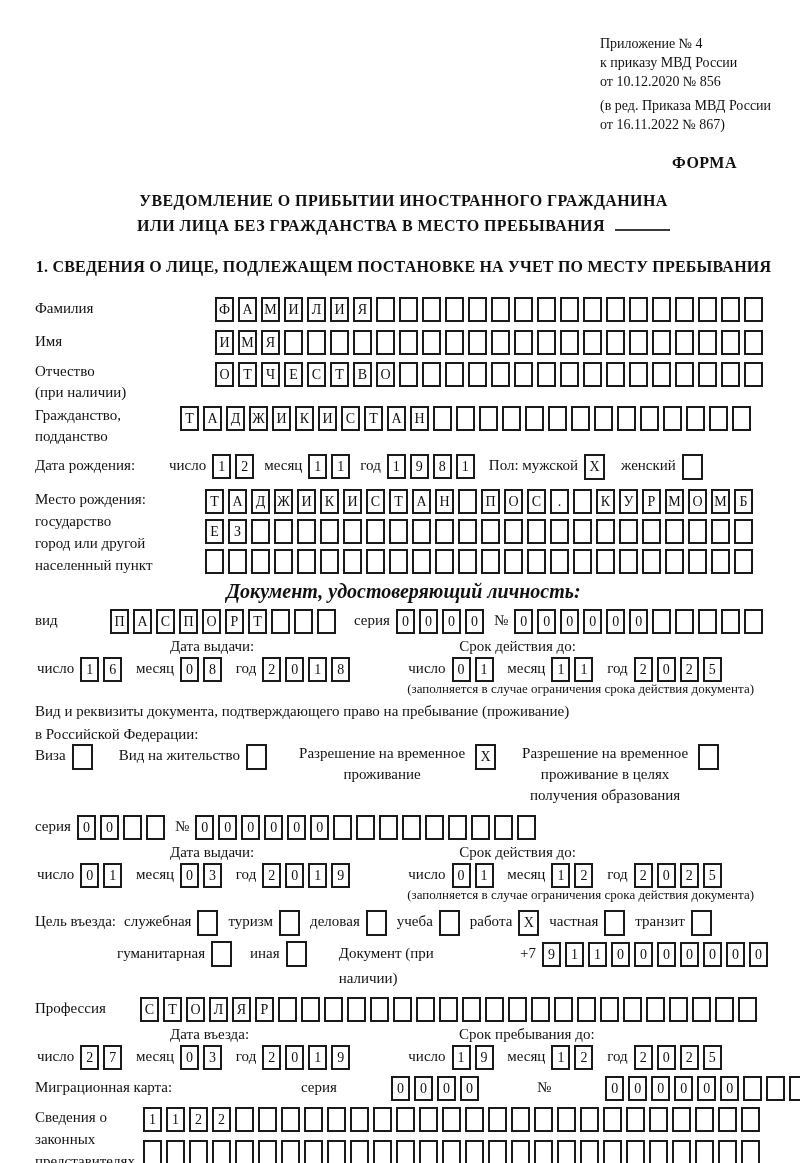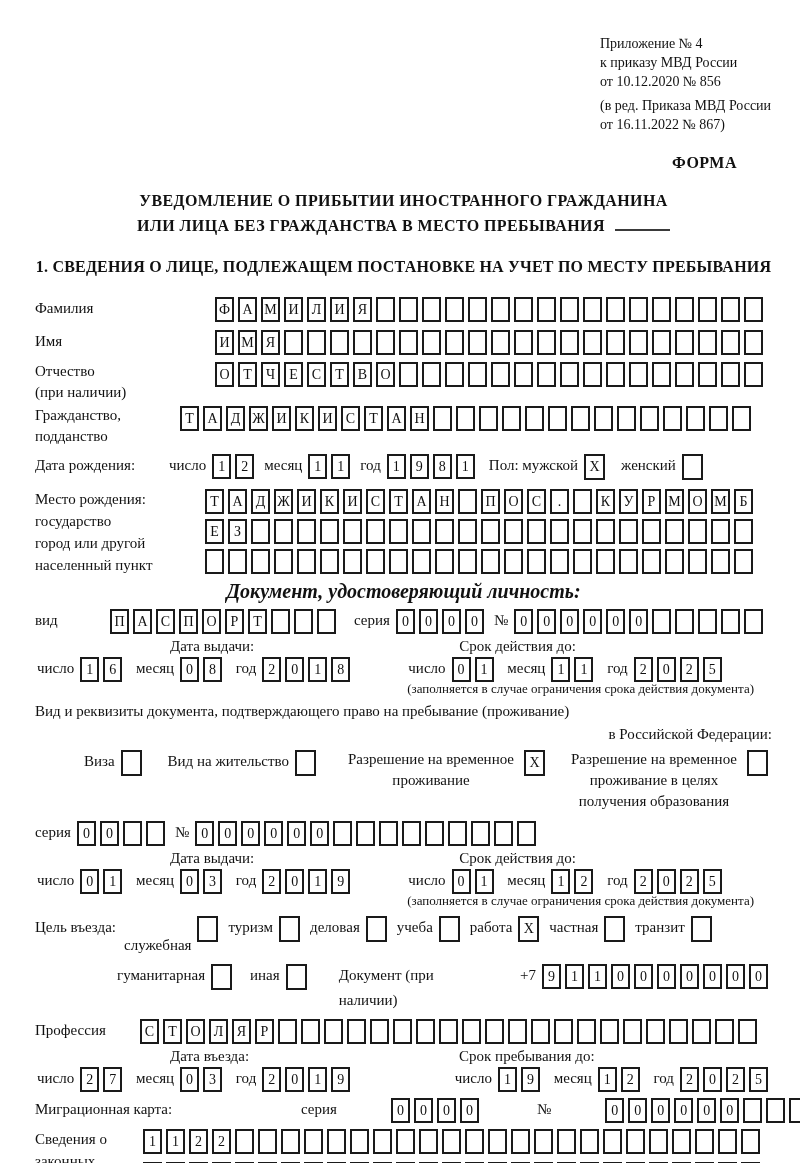--- a/index.html
+++ b/index.html
@@ -128,23 +128,23 @@
     </span>
     <span class="dgroup" style="margin-left:48px;">
       <span class="dlbl">число</span><span class="cells"><span class="cell">0</span><span class="cell">1</span></span>
       <span class="dlbl">месяц</span><span class="cells"><span class="cell">1</span><span class="cell">1</span></span>
       <span class="dlbl">год</span><span class="cells"><span class="cell">2</span><span class="cell">0</span><span class="cell">2</span><span class="cell">5</span></span>
     </span>
   </div>
   <div class="note">(заполняется в случае ограничения срока действия документа)</div>
 
   <div style="margin-bottom:6px;">Вид и реквизиты документа, подтверждающего право на пребывание (проживание)</div>
-  <div style="margin-bottom:6px;text-align:right;">в Российской Федерации:</div>
-
-  <div class="row" style="margin-bottom:8px;justify-content:flex-end;">
+  <div style="">в Российской Федерации:</div>
+
+  <div class="row" style="margin-bottom:8px;">
     <span class="dlbl" style="margin-left:0;">Виза</span>
     <span class="cells cb"><span class="cell"></span></span>
     <span class="dlbl" style="margin-left:22px;">Вид на жительство</span>
     <span class="cells cb"><span class="cell"></span></span>
     <div class="vr-item" style="margin-left:28px;">
       <div class="vr-text">
         <div>Разрешение на временное</div>
         <div>проживание</div>
       </div>
       <span class="cells cb" style="margin-left:10px;"><span class="cell">X</span></span>
@@ -179,21 +179,21 @@
     <span class="dgroup" style="margin-left:48px;">
       <span class="dlbl">число</span><span class="cells"><span class="cell">0</span><span class="cell">1</span></span>
       <span class="dlbl">месяц</span><span class="cells"><span class="cell">1</span><span class="cell">2</span></span>
       <span class="dlbl">год</span><span class="cells"><span class="cell">2</span><span class="cell">0</span><span class="cell">2</span><span class="cell">5</span></span>
     </span>
   </div>
   <div class="note">(заполняется в случае ограничения срока действия документа)</div>
 
   <div class="row" style="margin-bottom:5px;">
     <span class="dlbl" style="margin-left:0;">Цель въезда:</span>
-    <span class="dlbl" style="margin-left:2px;margin-top:18px;">служебная</span>
+    <span class="dlbl" style="margin-left:2px;">служебная</span>
     <span class="cells cb"><span class="cell"></span></span>
     <span class="dlbl">туризм</span>
     <span class="cells cb"><span class="cell"></span></span>
     <span class="dlbl">деловая</span>
     <span class="cells cb"><span class="cell"></span></span>
     <span class="dlbl">учеба</span>
     <span class="cells cb"><span class="cell"></span></span>
     <span class="dlbl">работа</span>
     <span class="cells cb"><span class="cell">X</span></span>
     <span class="dlbl">частная</span>
@@ -214,21 +214,21 @@
 
   <div class="row" style="margin-bottom:4px;">
     <span class="lbl inline-lbl" style="width:105px;">Профессия</span>
     <span class="cells"><span class="cell">С</span><span class="cell">Т</span><span class="cell">О</span><span class="cell">Л</span><span class="cell">Я</span><span class="cell">Р</span><span class="cell"></span><span class="cell"></span><span class="cell"></span><span class="cell"></span><span class="cell"></span><span class="cell"></span><span class="cell"></span><span class="cell"></span><span class="cell"></span><span class="cell"></span><span class="cell"></span><span class="cell"></span><span class="cell"></span><span class="cell"></span><span class="cell"></span><span class="cell"></span><span class="cell"></span><span class="cell"></span><span class="cell"></span><span class="cell"></span><span class="cell"></span></span>
   </div>
 
   <div class="dhdr">
     <span style="margin-left:135px;">Дата въезда:</span>
     <span style="margin-left:210px;">Срок пребывания до:</span>
   </div>
-  <div class="row" style="margin-bottom:5px;justify-content:space-between;">
+  <div class="row" style="margin-bottom:5px;">
     <span class="dgroup" style="margin-left:2px;">
       <span class="dlbl" style="margin-left:0;">число</span><span class="cells"><span class="cell">2</span><span class="cell">7</span></span>
       <span class="dlbl">месяц</span><span class="cells"><span class="cell">0</span><span class="cell">3</span></span>
       <span class="dlbl">год</span><span class="cells"><span class="cell">2</span><span class="cell">0</span><span class="cell">1</span><span class="cell">9</span></span>
     </span>
     <span class="dgroup" style="margin-left:48px;">
       <span class="dlbl">число</span><span class="cells"><span class="cell">1</span><span class="cell">9</span></span>
       <span class="dlbl">месяц</span><span class="cells"><span class="cell">1</span><span class="cell">2</span></span>
       <span class="dlbl">год</span><span class="cells"><span class="cell">2</span><span class="cell">0</span><span class="cell">2</span><span class="cell">5</span></span>
     </span>

